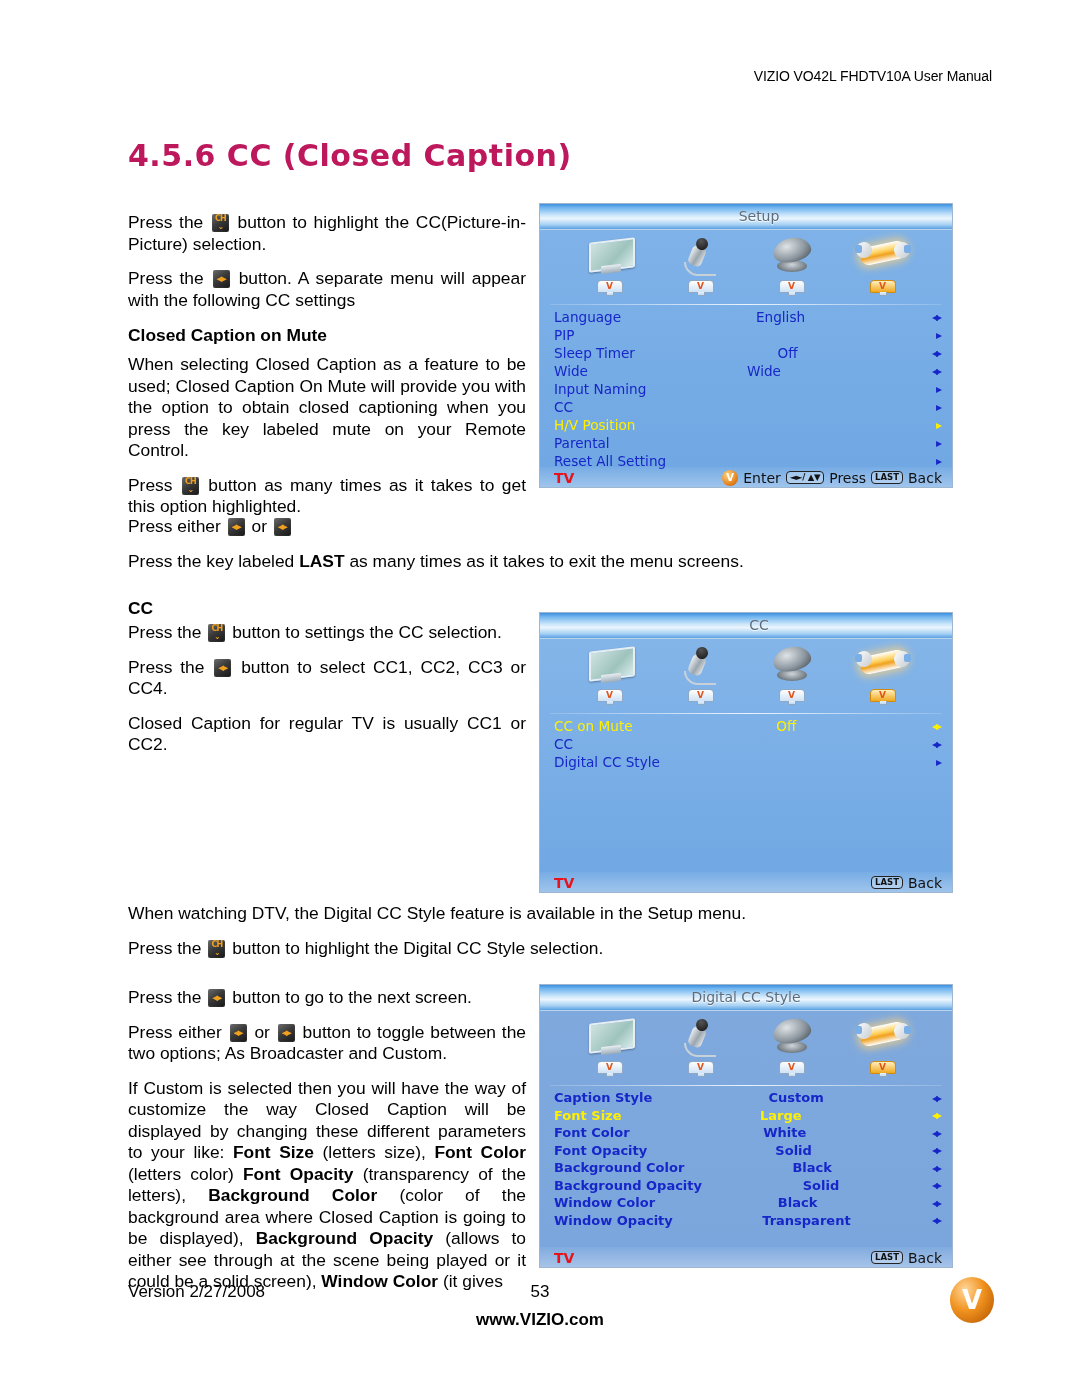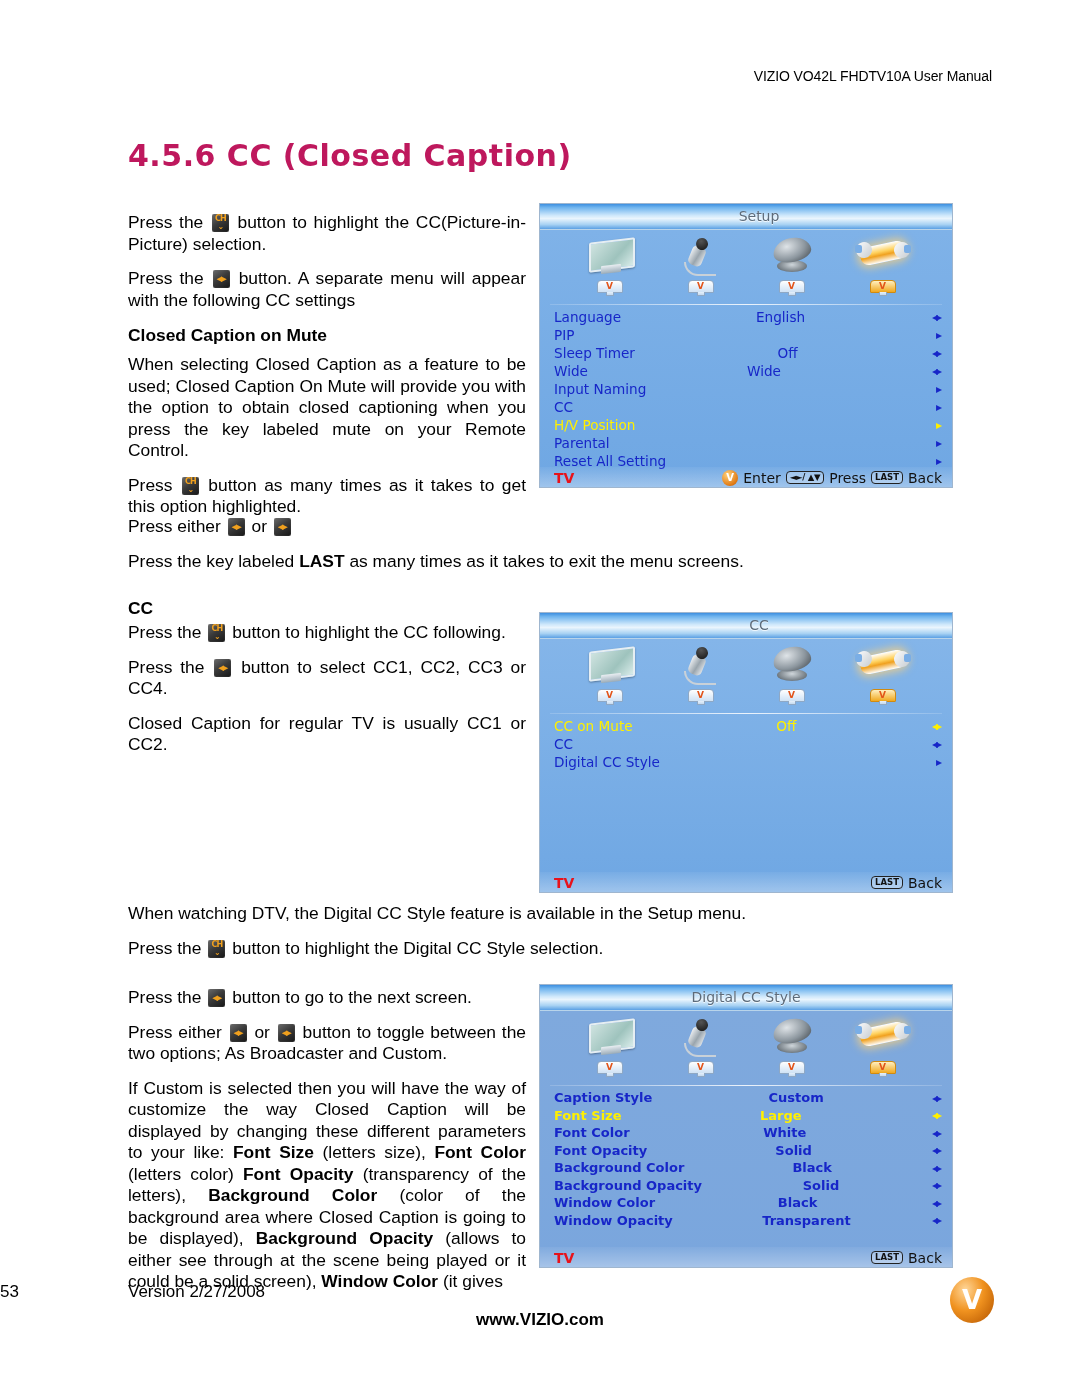--- a/index.html
+++ b/index.html
@@ -261,20 +261,21 @@
   .footer-version {
     position: absolute;
     left: 128px;
     top: 1282px;
     font-size: 17px;
   }
   .footer-page {
     position: absolute;
     left: 0; right: 0;
     top: 1282px;
+    text-align: center;
     font-size: 17px;
   }
   .footer-url {
     position: absolute;
     left: 0; right: 0;
     top: 1310px;
     text-align: center;
     font-size: 17px;
     font-weight: bold;
   }
@@ -401,21 +402,21 @@
 </div>
 
 <div class="col-wide" style="top:597px;">
   <p class="sub">CC</p>
 </div>
 
 <div class="col-left" style="top:622px;">
   <p class="t">
     <span>Press the</span>
     <span class="keybtn chbtn"><span class="g">CH<br>⌄</span></span>
-    <span>button to highlight the  CC following.</span>
+    <span>button to settings the  CC selection.</span>
   </p>
   <p class="t">
     <span>Press the</span>
     <span class="keybtn lr"><span class="g">◂▸</span></span>
     <span>button to select CC1, CC2, CC3 or CC4.</span>
   </p>
   <p class="t">Closed Caption for regular TV is usually CC1 or CC2.</p>
 </div>
 
 <div class="col-wide" style="top:903px;">

